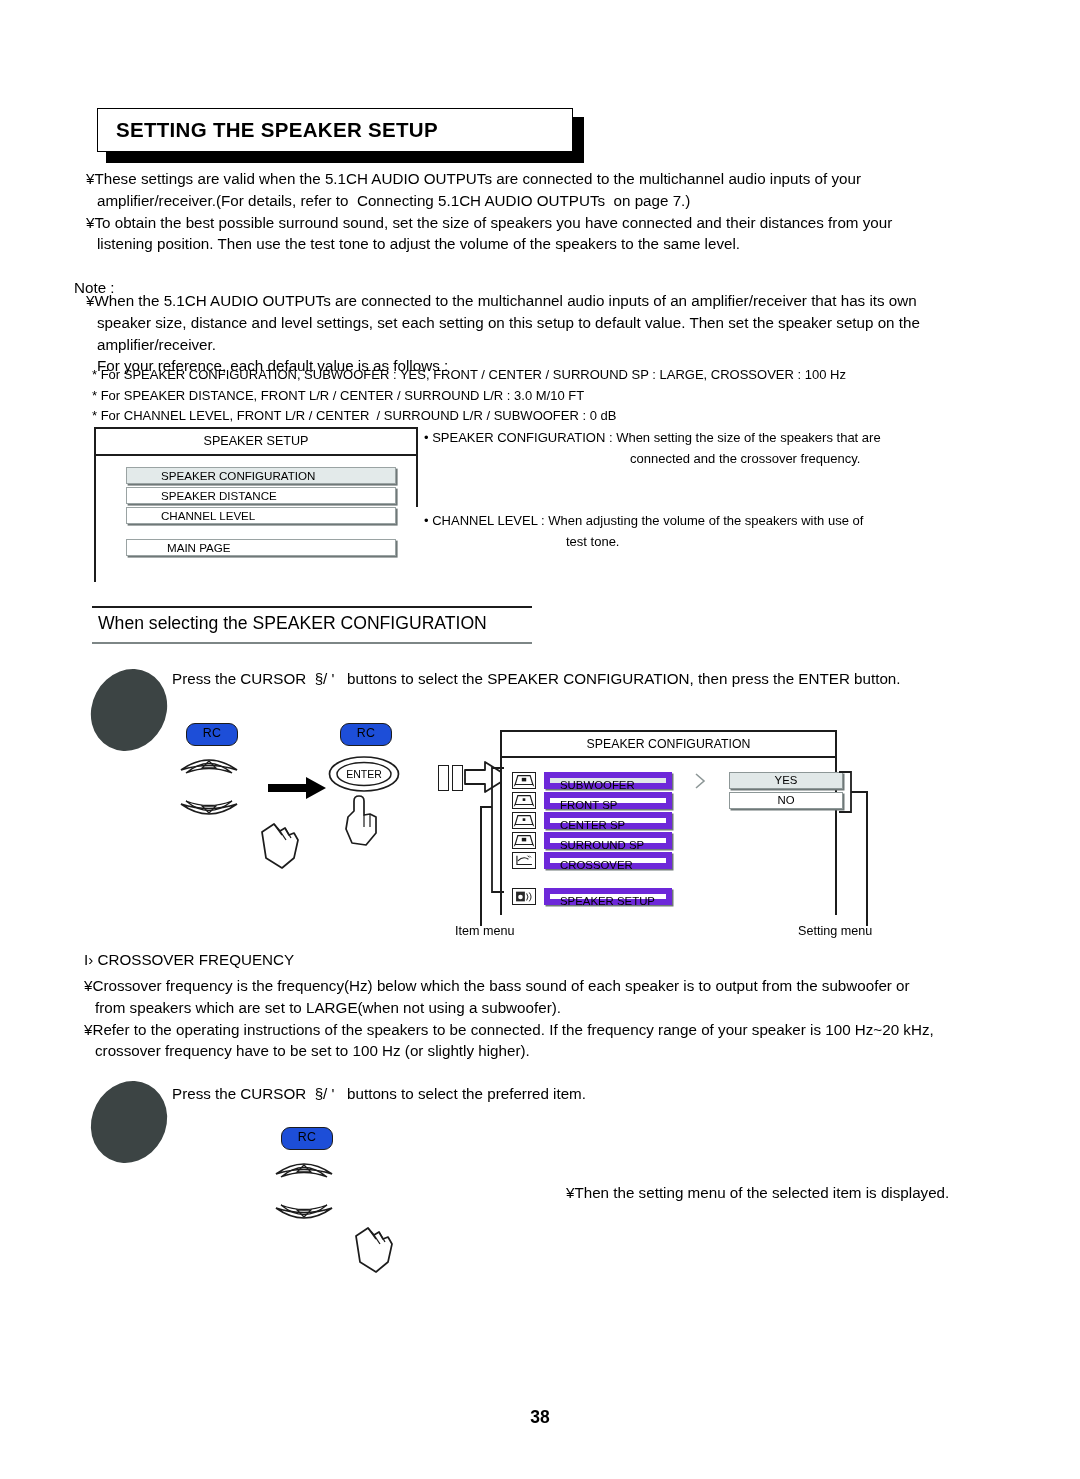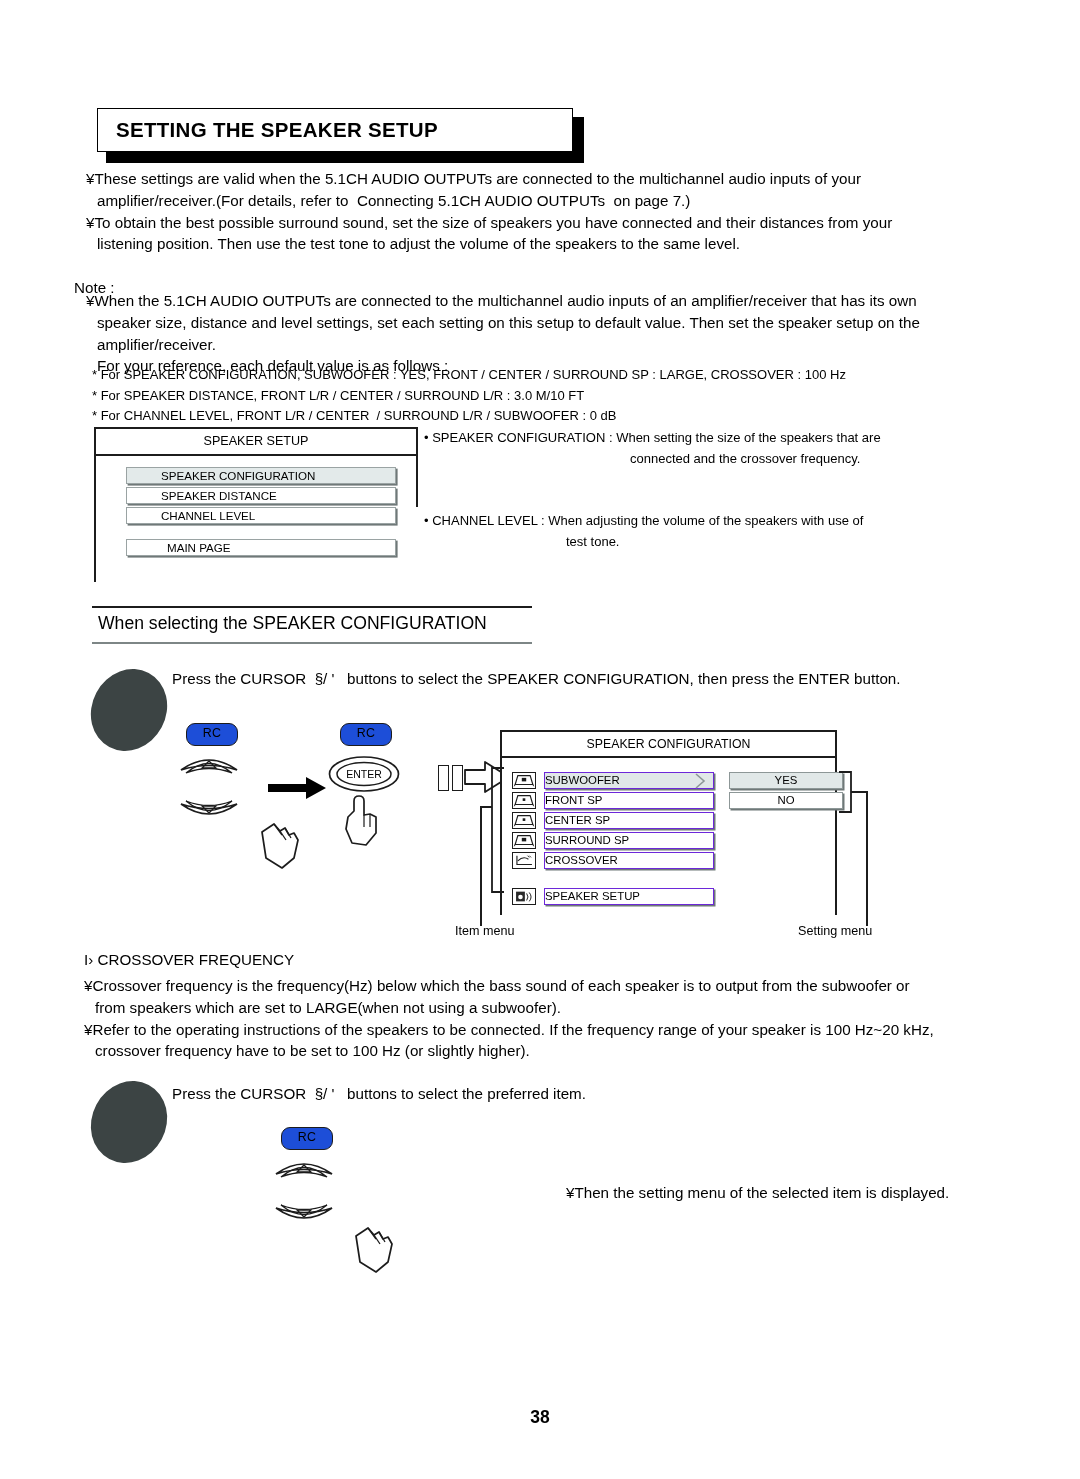--- a/index.html
+++ b/index.html
@@ -61,23 +61,23 @@
 
   
   .osd2{position:absolute;left:500px;top:730px;width:337px;height:185px;}
   .osd2 .bd{position:absolute;left:0;top:0;width:337px;height:185px;
     border:2px solid #1c1c1c;border-bottom:none;box-sizing:border-box;background:#fff;}
   .osd2 .hdr{position:absolute;left:2px;top:2px;width:333px;height:24px;
     font-size:12.3px;text-align:center;line-height:24px;}
   .osd2 .hsep{position:absolute;left:2px;top:26px;width:333px;height:1.8px;background:#1c1c1c;}
   .spic{position:absolute;left:12px;width:24px;height:17px;box-sizing:border-box;
     border:1.5px solid #1c1c1c;background:#fff;}
-  .row{position:absolute;left:44px;width:170px;height:17px;box-sizing:border-box;
-    border:1px solid #6d28d9;background:#fff;font-size:11.4px;line-height:15px;
-    box-shadow:1.5px 1.5px 0 #6f7878;}
+  .row{position:absolute;left:44px;width:128px;height:17px;box-sizing:border-box;
+    border:6px solid #6d28d9;background:#fff;font-size:11.4px;line-height:15px;
+    padding-left:10px;box-shadow:1.5px 1.5px 0 #6f7878;}
   .row.sel{background:#e1e8e8;}
   .opt{position:absolute;left:229px;width:114px;height:17px;box-sizing:border-box;
     border:1px solid #8d9797;background:#fff;font-size:11.4px;line-height:15px;
     text-align:center;box-shadow:1.5px 1.5px 0 #6f7878;}
   .opt.sel{background:#e1e8e8;}
   .chev{position:absolute;left:193px;width:14px;height:18px;}
 
   .brk{position:absolute;}
   .lead{position:absolute;width:1.7px;background:#1c1c1c;}
   .cap{position:absolute;font-size:12.6px;white-space:nowrap;}

